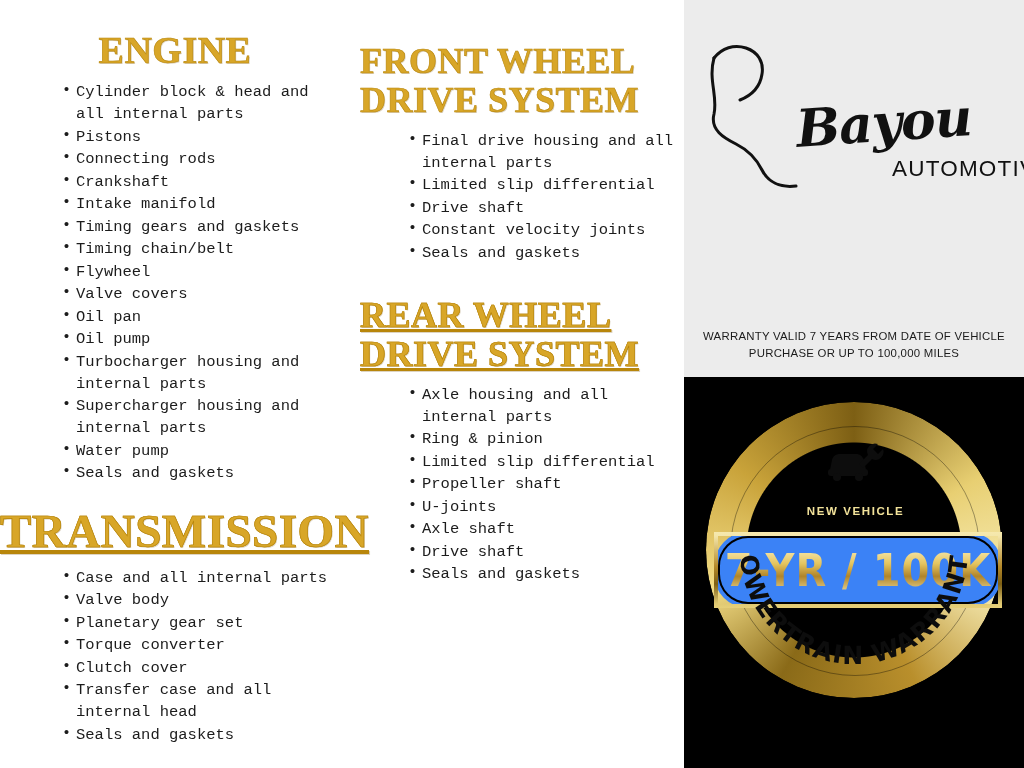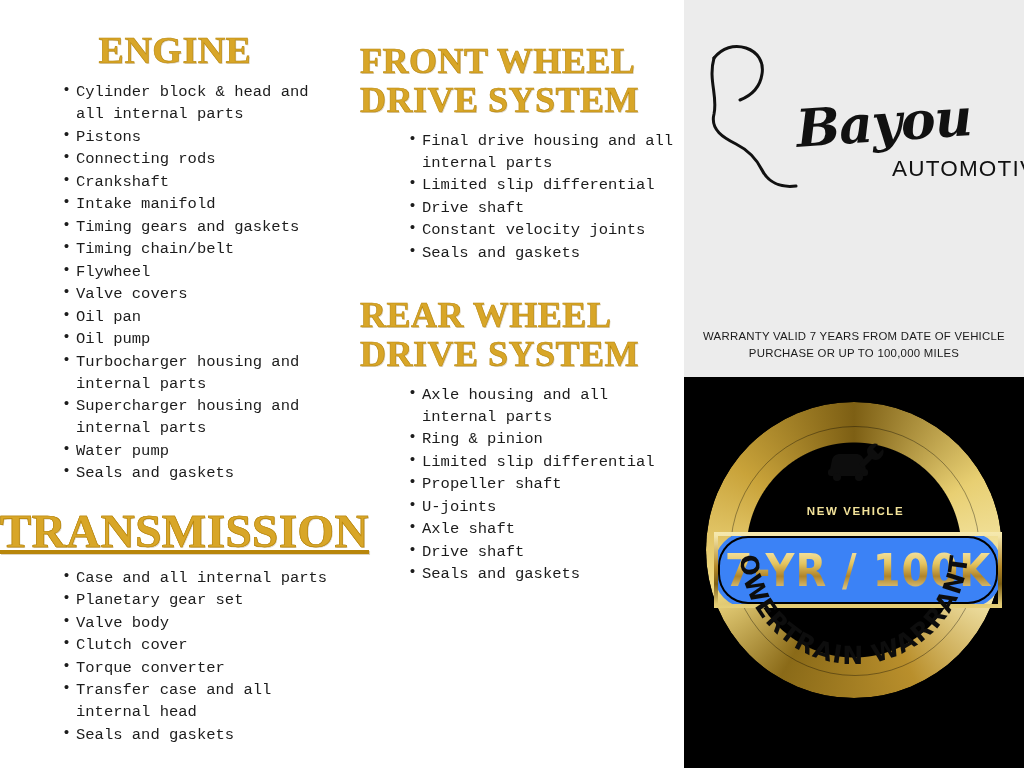--- a/index.html
+++ b/index.html
@@ -66,20 +66,21 @@
     font-size: 36px;
     margin-top: 42px;
     text-align: left;
     padding-left: 10px;
   }
   .t-rear {
     font-size: 36px;
     margin-top: 32px;
     text-align: left;
     padding-left: 10px;
+    text-decoration: underline;
   }
 
   ul.items {
     margin: 10px 0 0 0;
     padding: 0 10px 0 62px;
     list-style: none;
   }
   ul.items.right {
     padding-left: 58px;
   }
@@ -277,24 +278,24 @@
         <li>Oil pump</li>
         <li>Turbocharger housing and internal parts</li>
         <li>Supercharger housing and internal parts</li>
         <li>Water pump</li>
         <li>Seals and gaskets</li>
       </ul>
 
       <h2 class="section-title t-transmission">TRANSMISSION</h2>
       <ul class="items">
         <li>Case and all internal parts</li>
+        <li>Valve body</li>
         <li>Planetary gear set</li>
-        <li>Valve body</li>
+        <li>Torque converter</li>
         <li>Clutch cover</li>
-        <li>Torque converter</li>
         <li>Transfer case and all internal head</li>
         <li>Seals and gaskets</li>
       </ul>
     </div>
 
     <div class="col col-right">
       <h2 class="section-title t-front">FRONT WHEEL DRIVE SYSTEM</h2>
       <ul class="items right">
         <li>Final drive housing and all internal parts</li>
         <li>Limited slip differential</li>

